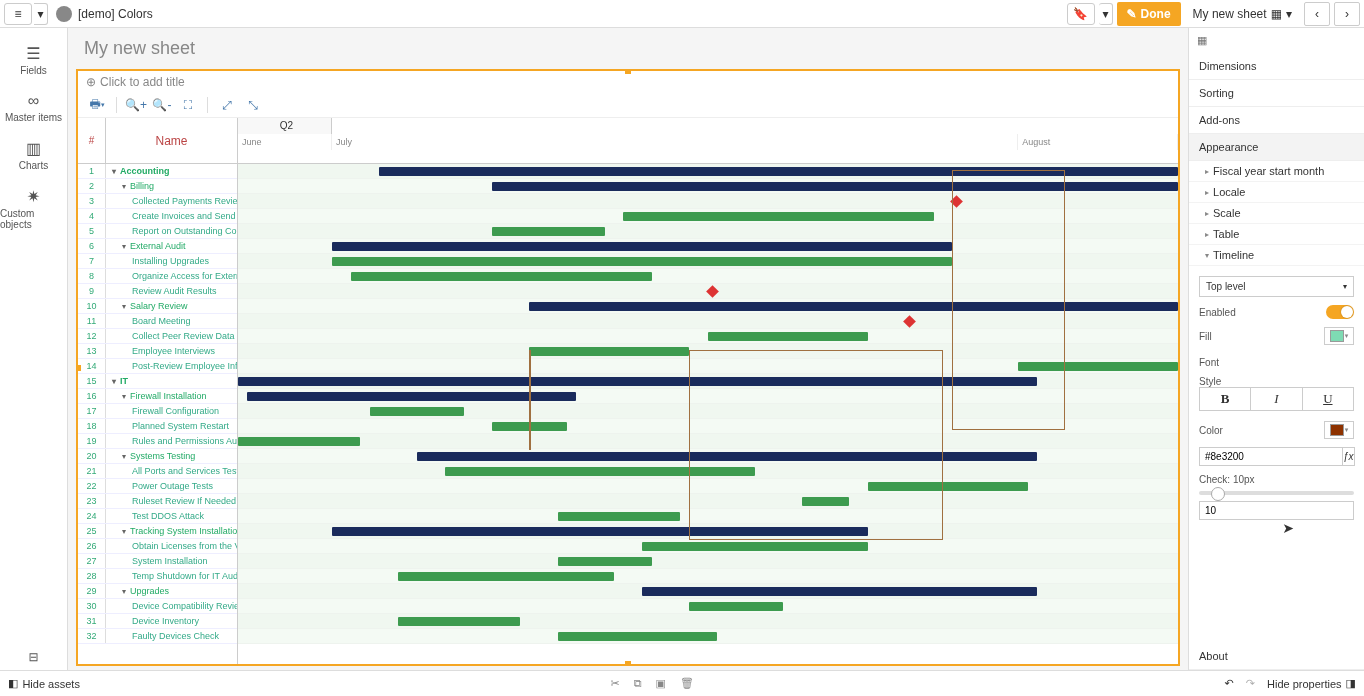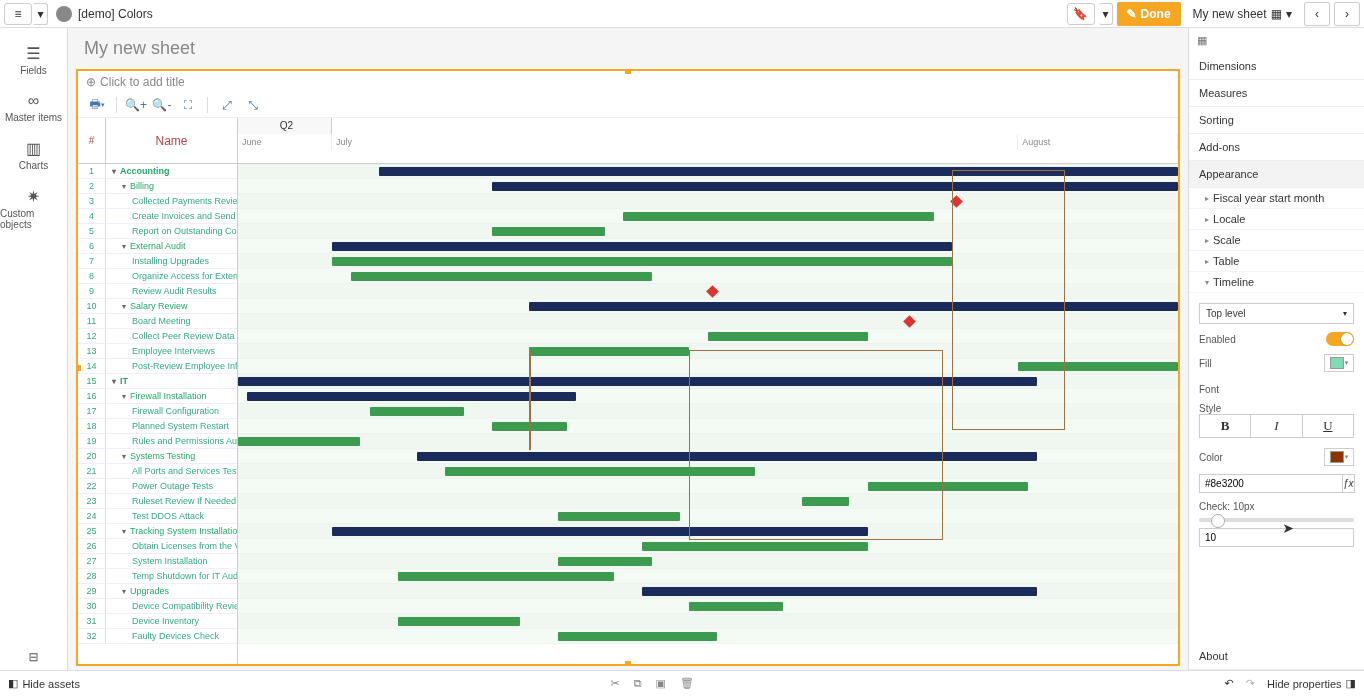--- a/index.html
+++ b/index.html
@@ -425,21 +425,20 @@
           <div class="ln" style="left:31%; top:232px; width:0; height:100px;"></div>
           <div class="ln" style="left:48%; top:232px; width:27%; height:190px;"></div>
         </div>
       </div>
     </div>
   </div>
 
   <div class="rightpanel">
     <div class="rp-top-icon">▦</div>
     <div class="rp-sec">Dimensions</div>
-    <div class="rp-sec">Measures</div>
     <div class="rp-sec">Sorting</div>
     <div class="rp-sec">Add-ons</div>
     <div class="rp-sec" style="background:#f3f3f3;">Appearance</div>
     <div class="rp-sub">
         <span class="ar">▸</span>
         <span>Fiscal year start month</span>
       </div>
     <div class="rp-sub">
         <span class="ar">▸</span>
         <span>Locale</span>

